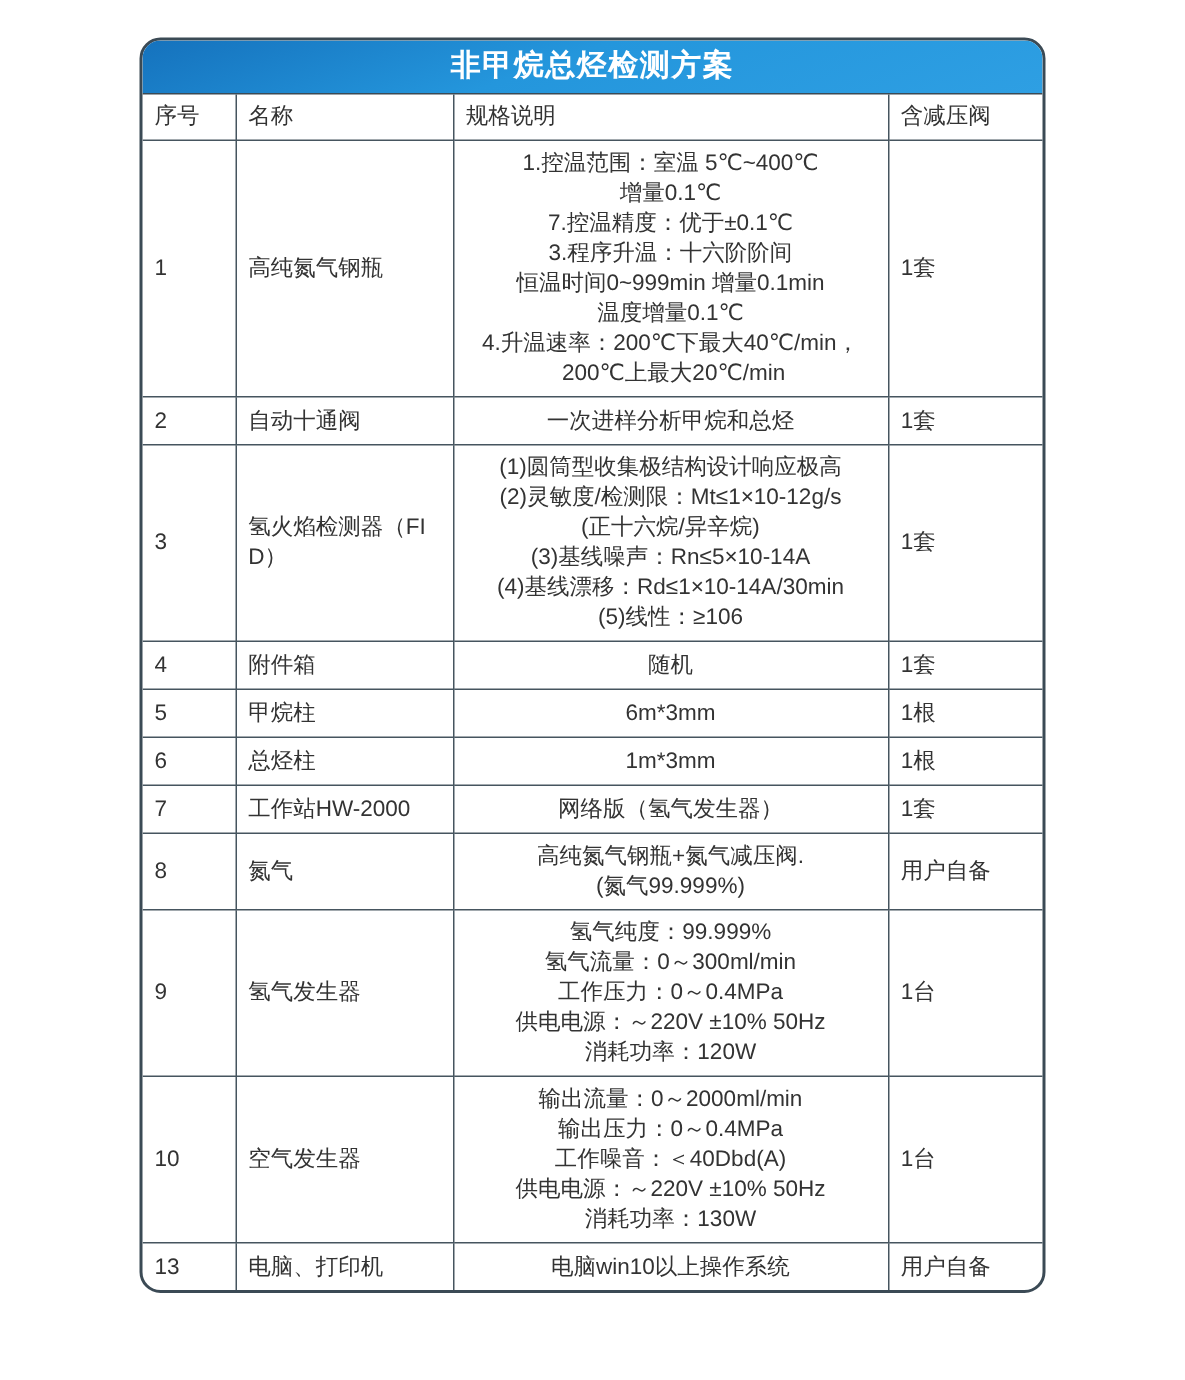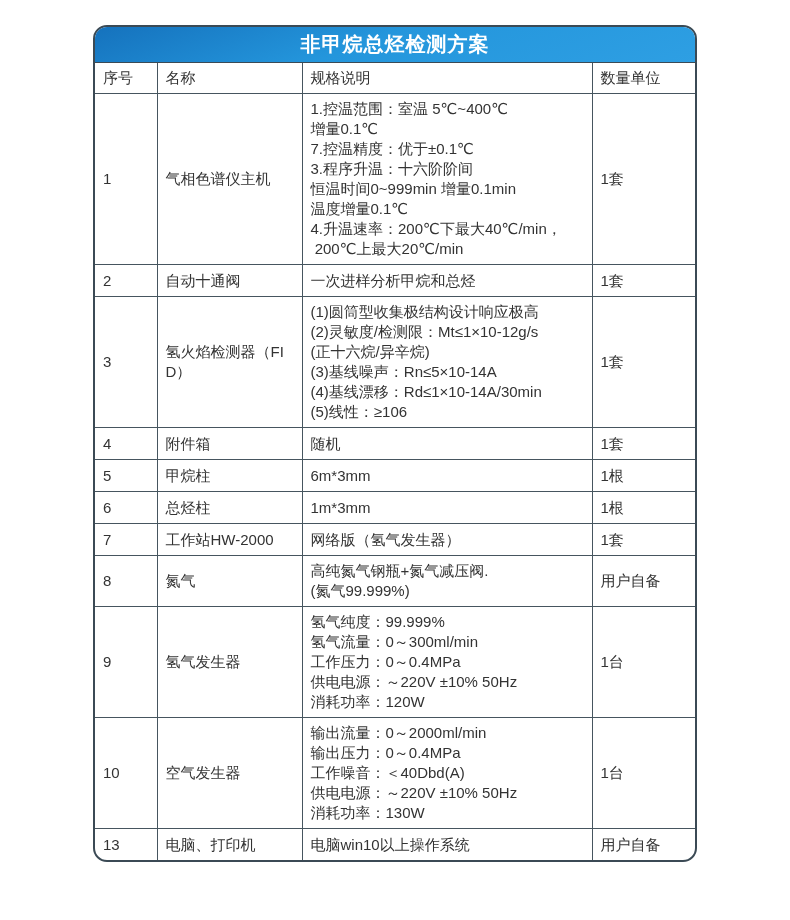--- a/index.html
+++ b/index.html
@@ -52,47 +52,47 @@
   table.spec tr > *:first-child { border-left:none; }
   table.spec tr > *:last-child  { border-right:none; }
   table.spec thead tr > *       { border-top:none; }
   table.spec tbody tr:last-child > * { border-bottom:none; }
   th.c-no, td.c-no { text-align:center; }
   col.c-no   { width:62px; }
   col.c-name { width:145px; }
   col.c-spec { width:290px; }
   col.c-qty  { width:107px; }
   td.c-single { height:21px; }
-  .spec-line { white-space:pre-wrap; line-height:20px; }
+  .spec-line { white-space:pre-wrap; line-height:20px;text-align:center; }
 </style>
 </head>
 <body>
 
 <div class="page">
   <div class="card">
     <div class="card-title">非甲烷总烃检测方案</div>
     <table class="spec">
       <colgroup>
         <col class="c-no">
           <col class="c-name">
           <col class="c-spec">
           <col class="c-qty">
       </colgroup>
       <thead>
         <tr>
           <th class="c-no">序号</th>
           <th class="c-name">名称</th>
           <th class="c-spec">规格说明</th>
-          <th class="c-qty">数量单位</th>
+          <th class="c-qty">含减压阀</th>
         </tr>
       </thead>
       <tbody>
   <tr>
     <td class="c-no">1</td>
-    <td class="c-name">气相色谱仪主机</td>
+    <td class="c-name">高纯氮气钢瓶</td>
     <td class="c-spec">
               <div class="spec-line">1.控温范围：室温 5℃~400℃</div>
               <div class="spec-line">增量0.1℃</div>
               <div class="spec-line">7.控温精度：优于±0.1℃</div>
               <div class="spec-line">3.程序升温：十六阶阶间</div>
               <div class="spec-line">恒温时间0~999min 增量0.1min</div>
               <div class="spec-line">温度增量0.1℃</div>
               <div class="spec-line">4.升温速率：200℃下最大40℃/min，</div>
               <div class="spec-line"> 200℃上最大20℃/min</div>
             </td>

